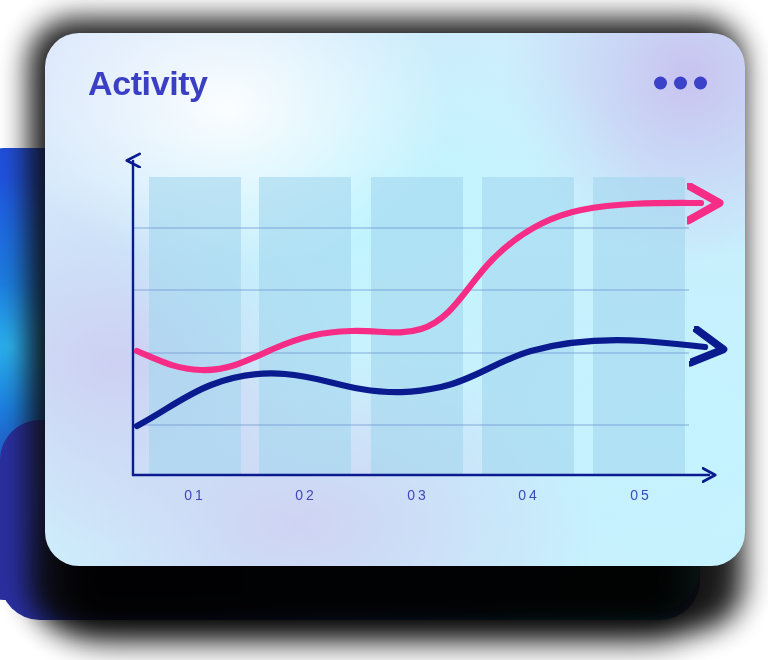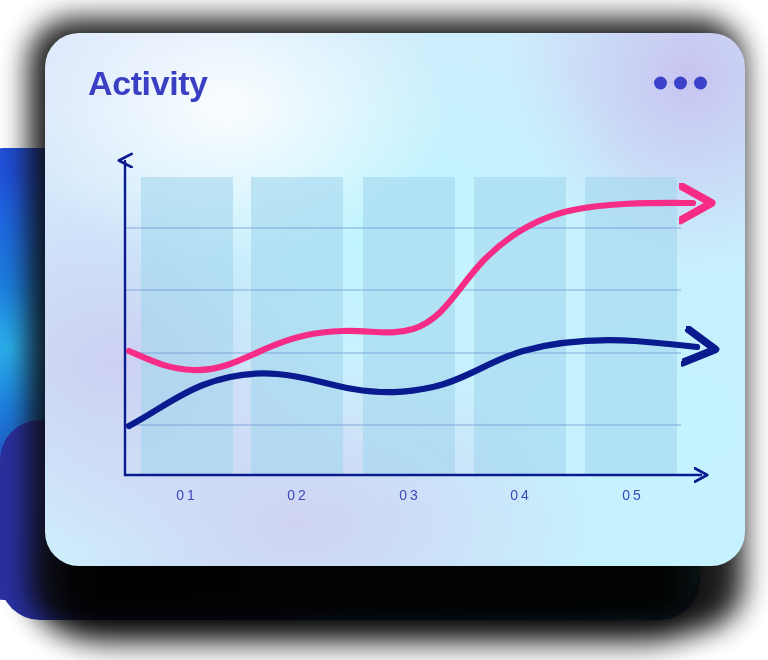--- a/index.html
+++ b/index.html
@@ -127,21 +127,21 @@
     display: block;
     width: 13px;
     height: 13px;
     border-radius: 50%;
     background: #3b41c9;
   }
 
   
   .chart {
     position: absolute;
-    left: 8px;
+    left: 16px;
     top: 0;
     width: 700px;
     height: 385px;
   }
   .chart svg { display: block; }
 
   .xtick {
     font-size: 14px;
     letter-spacing: 3px;
     fill: #4048b8;

